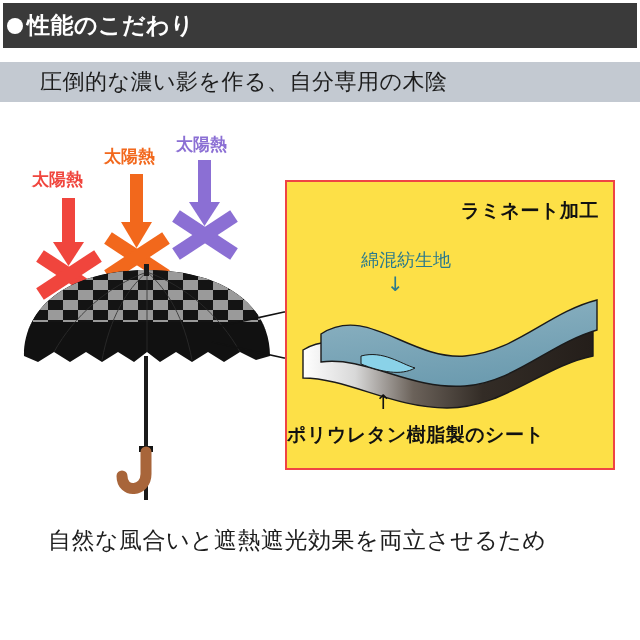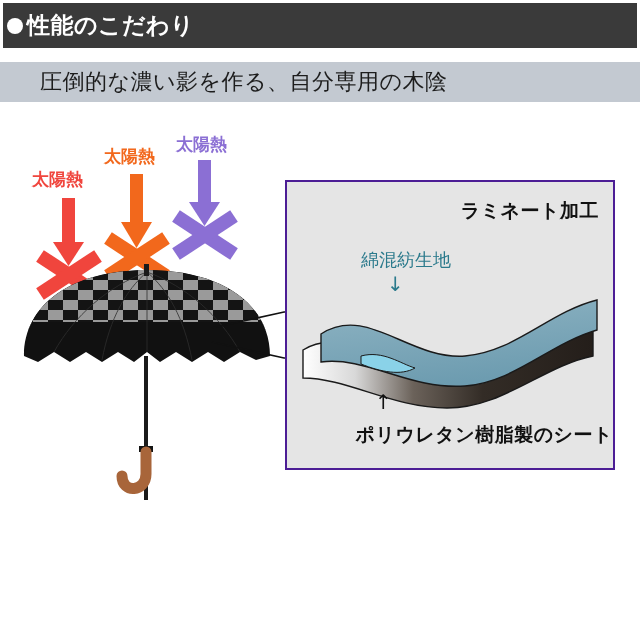--- a/index.html
+++ b/index.html
@@ -114,22 +114,22 @@
     overflow: visible;
   }
 
   
   .diagram-box {
     position: absolute;
     left: 285px;
     top: 68px;
     width: 330px;
     height: 290px;
-    border: 2px solid #4c1d95;
-    background: #e5e5e5;
+    border: 2px solid #ef4444;
+    background: #fde047;
     box-sizing: border-box;
   }
   .diagram-title {
     position: absolute;
     right: 14px;
     top: 16px;
     font-size: 19px;
     font-weight: bold;
     color: #111111;
     letter-spacing: 0.5px;
@@ -155,23 +155,23 @@
     position: absolute;
     left: 88px;
     bottom: 56px;
     font-size: 20px;
     color: #111111;
     line-height: 1;
   }
   .sheet-label {
     position: absolute;
     left: 0;
-    right: 0;
+    right: 12px;
     bottom: 20px;
-    text-align: right;
+    text-align: left;
     font-size: 19px;
     font-weight: bold;
     color: #111111;
     letter-spacing: 0.5px;
     white-space: nowrap;
   }
   .layers-svg {
     position: absolute;
     left: 10px;
     top: 104px;
@@ -328,13 +328,14 @@
 
       <path d="M64,70 C86,64 104,78 118,82 C104,90 84,86 64,78 Z" fill="#8ad2e8" stroke="#1a1a1a" stroke-width="1"></path>
     </svg>
 
     <div class="sheet-arrow">↑</div>
     <div class="sheet-label">ポリウレタン樹脂製のシート</div>
   </div>
 </div>
 
 <div class="body-text">
+  <div class="body-line">自然な風合いと遮熱遮光効果を両立させるため</div>
 </div>
 
 </body></html>

